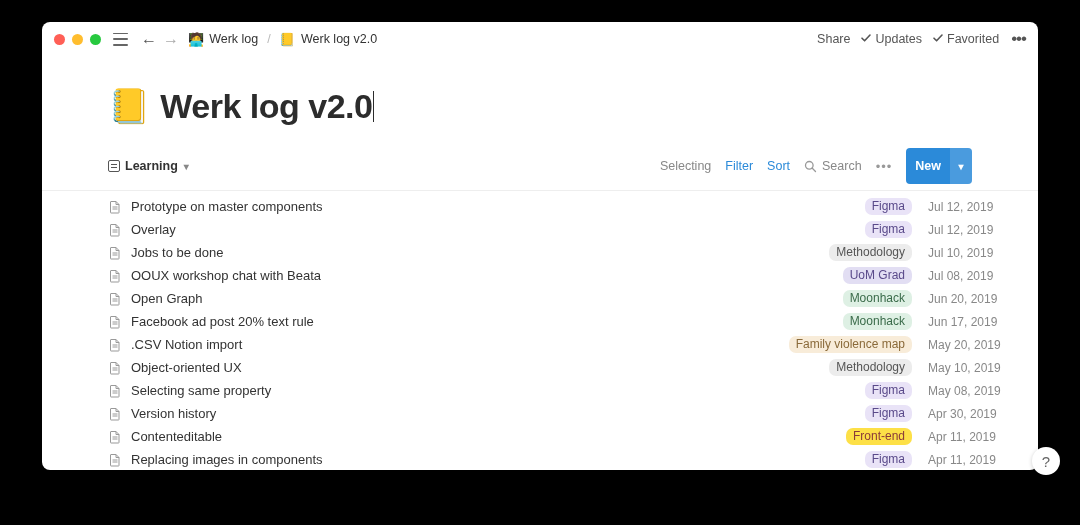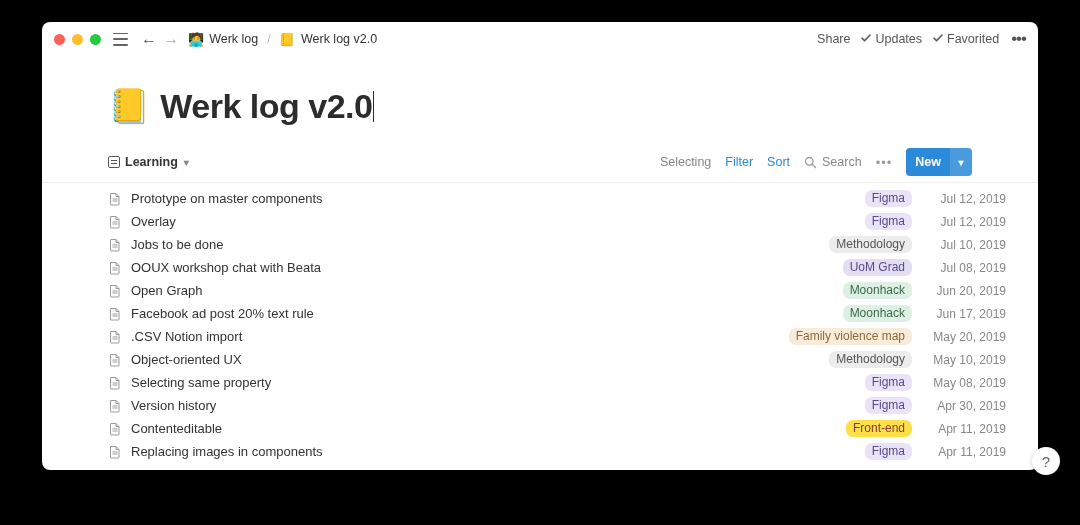--- a/index.html
+++ b/index.html
@@ -103,21 +103,21 @@
   }
   .chev-down { font-size:10px; color:#888; margin-left:1px; }
   .tool-right { display:flex; align-items:center; gap:14px; }
   .tool-btn { color:#888; cursor:pointer; }
   .tool-btn.blue { color:#2b8ad9; }
   .search-group { display:flex; align-items:center; gap:5px; color:#888; cursor:pointer;}
   .search-icon svg { display:block; }
   .dots3 { color:#999; letter-spacing:1px; cursor:pointer; font-size:13px; }
   .new-btn {
     display:flex; align-items:center; background:#2b8ad9; color:#fff;
-    border-radius:4px; font-weight:600; font-size:12.5px; height:28px;
+    border-radius:4px; font-weight:600; font-size:12.5px; height:36px;
     overflow:hidden; cursor:pointer;
   }
   .new-btn .lbl{ padding:0 9px; }
   .new-btn .drop{
     width:22px; height:100%; display:flex; align-items:center; justify-content:center;
     background:rgba(255,255,255,0.15); font-size:10px;
   }
 
   .list {
     flex:1; overflow:hidden; padding: 4px 32px 0 66px;
@@ -128,21 +128,21 @@
   }
   .doc-icon {
     width:14px; height:14px; margin-right:9px; flex-shrink:0;
     position:relative;
   }
   .doc-icon svg{ display:block; }
   .row .name { flex:1; white-space:nowrap; overflow:hidden; text-overflow:ellipsis; }
   .tag {
     font-size:12px; padding:1px 7px 2px 7px; border-radius:7px; margin-left:8px; white-space:nowrap;
   }
-  .date { width:78px; text-align:right; font-size:12px; color:#888; margin-left:16px; white-space:nowrap;}
+  .date { width:78px; text-align:left; font-size:12px; color:#888; margin-left:16px; white-space:nowrap;}
 
   .help-btn {
     position:absolute; right:20px; bottom:50px;
     width:28px; height:28px; border-radius:50%; background:#fff;
     box-shadow:0 1px 4px rgba(0,0,0,.2);
     display:flex; align-items:center; justify-content:center;
     font-size:15px; color:#666; cursor:pointer;
   }
 </style>
 </head>

